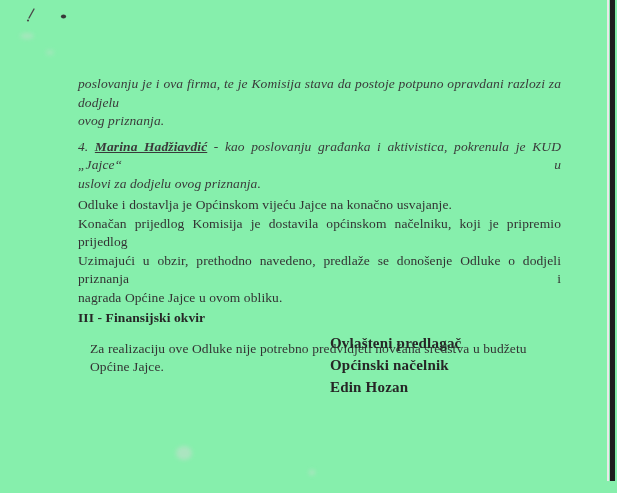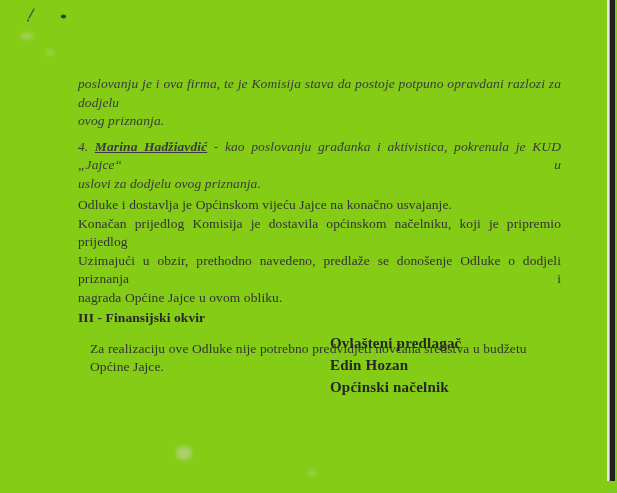--- a/index.html
+++ b/index.html
@@ -4,21 +4,21 @@
 <style>
   html, body {
     margin: 0;
     padding: 0;
     background: #ffffff;
   }
   .page {
     position: relative;
     width: 617px;
     height: 493px;
-    background: #84cc16;
+    background: #86efac;
     overflow: hidden;
     font-family: "Liberation Serif", "DejaVu Serif", serif;
   }
   
   .scan-border {
     position: absolute;
     top: 0;
     left: 610px;
     width: 5px;
     height: 481px;
@@ -125,17 +125,17 @@
       <span class="line">nagrada Općine Jajce u ovom obliku.</span>
     </p>
 
     <p class="sec-head">III - Finansijski okvir</p>
     <p class="sec-body">Za realizaciju ove Odluke nije potrebno predvidjeti novčana sredstva u budžetu Općine Jajce.</p>
 
   </div>
 
   <div class="signature">
     <div>Ovlašteni predlagač</div>
+    <div>Općinski načelnik</div>
     <div>Edin Hozan</div>
-    <div>Općinski načelnik</div>
   </div>
 
 </div>
 
 </body></html>

